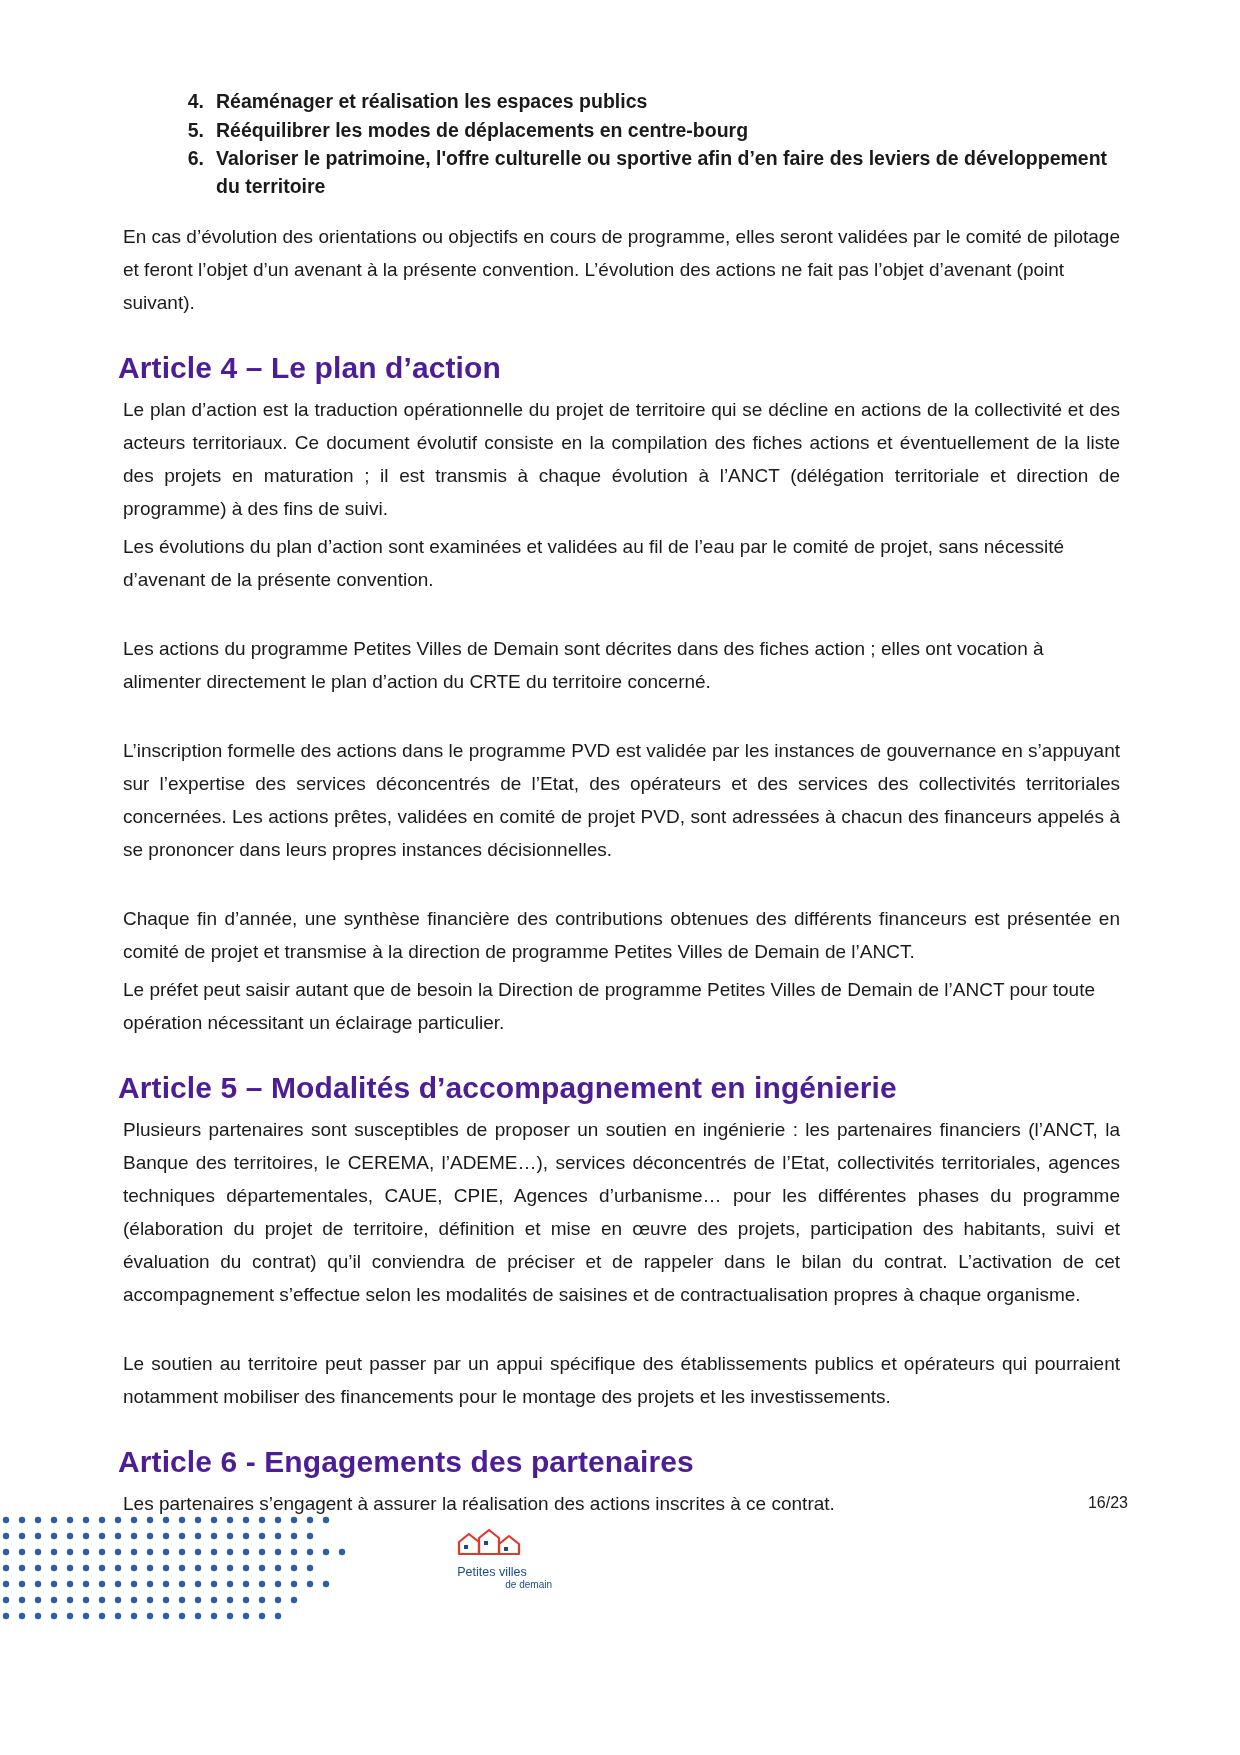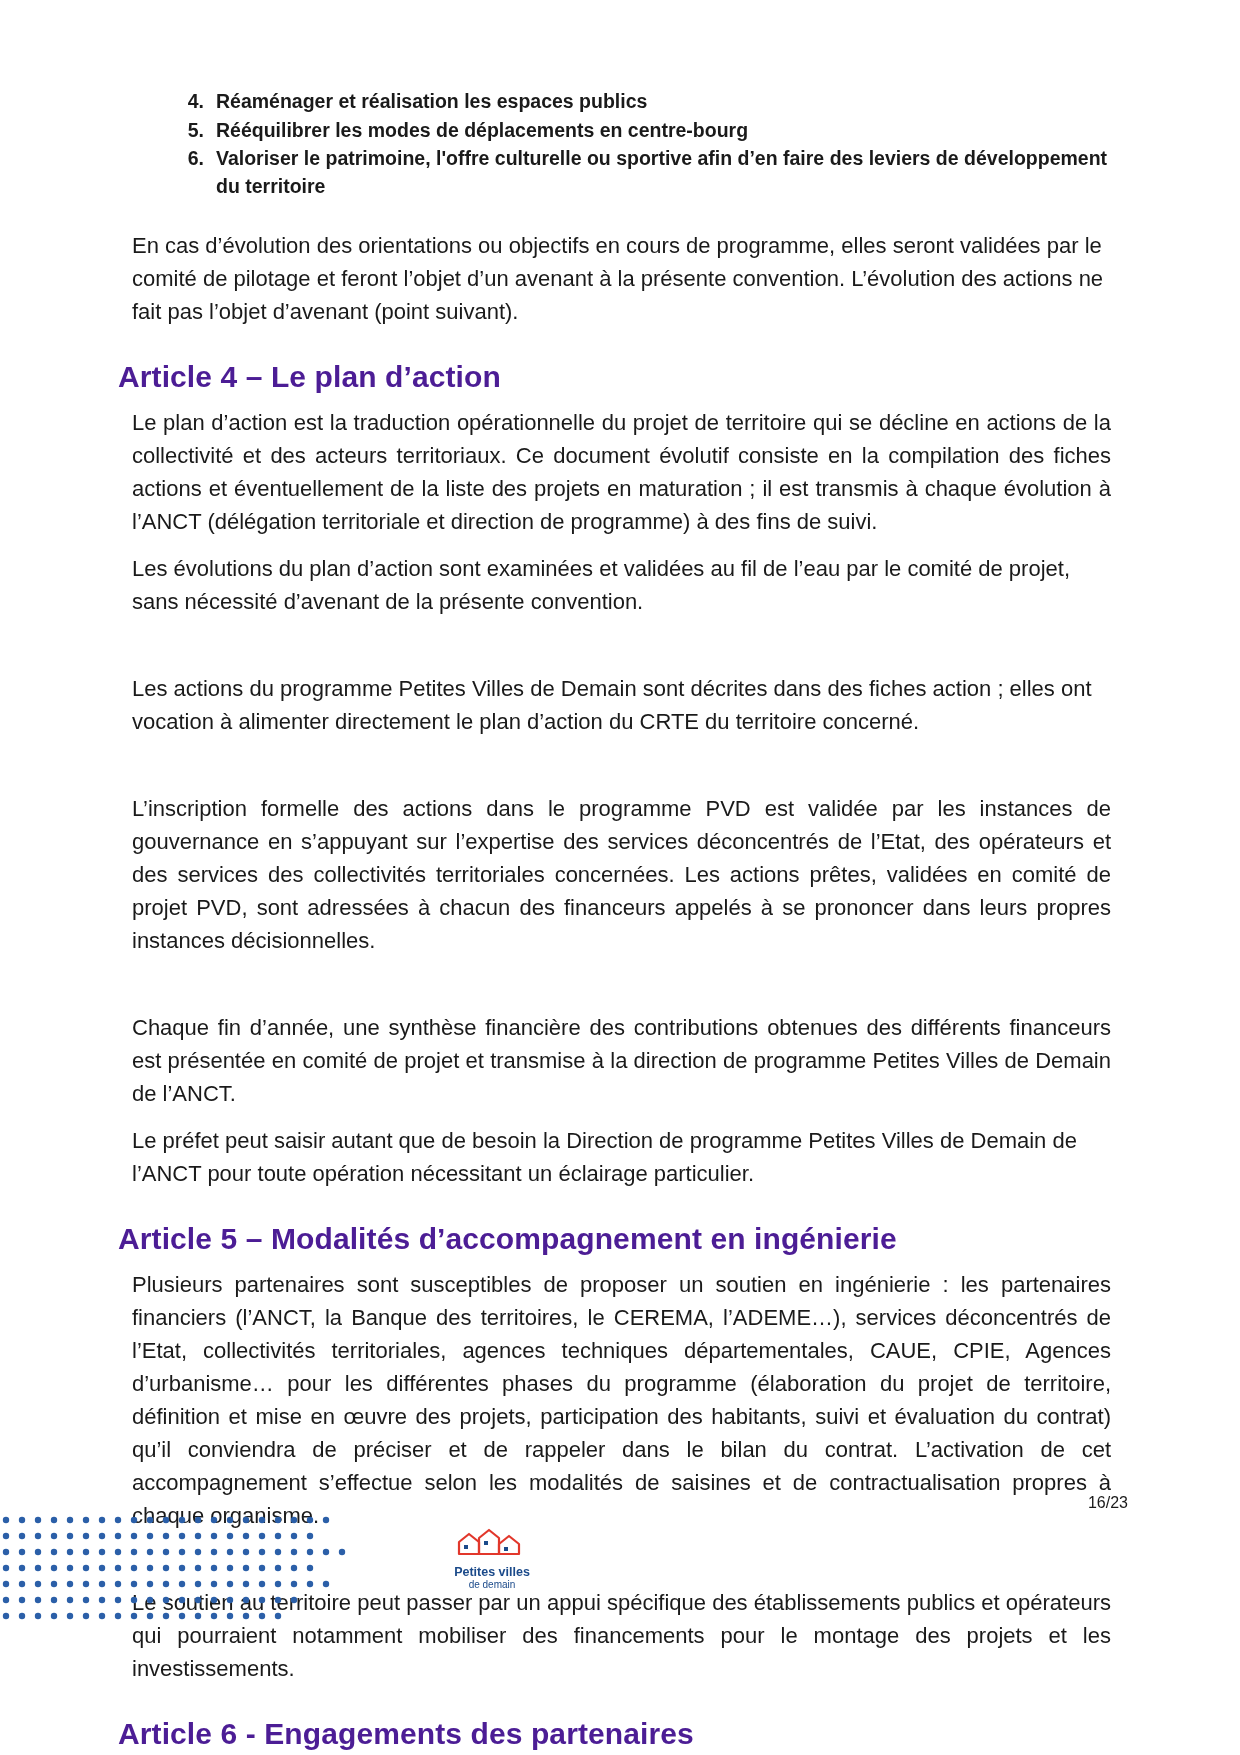--- a/index.html
+++ b/index.html
@@ -39,23 +39,23 @@
   }
   ol.numbered li .num {
     position: absolute;
     left: 0;
     top: 0;
     width: 30px;
     text-align: right;
     font-weight: bold;
   }
   p.body {
-    font-size: 22px;
+    font-size: 19px;
     line-height: 33px;
-    margin: 14px;
+    margin: 5px;
     text-align: justify;
     color: #1a1a1a;
   }
   p.body.nojust { text-align: left; }
   .gap-sm { height: 14px; }
   .gap-md { height: 26px; }
   h2.article {
     font-size: 30px;
     line-height: 30px;
     color: #4c1d95;
@@ -85,30 +85,31 @@
     left: 432px;
     top: 1520px;
     width: 120px;
     height: 90px;
     text-align: center;
   }
   .pvd-logo .mark { display:block; }
   .pvd-logo .t1 {
     display: block;
     font-size: 12.5px;
-    font-weight: bold;
+    font-weight: normal;
     color: #1b4a8a;
     line-height: 13px;
     margin-top: 2px;
   }
   .pvd-logo .t2 {
     display: block;
     font-size: 10px;
     color: #1b4a8a;
     line-height: 11px;
+    text-align: right;
   }
 </style>
 </head>
 <body>
 
 <div class="page">
 
   <div class="content">
 
     <ol class="numbered">

